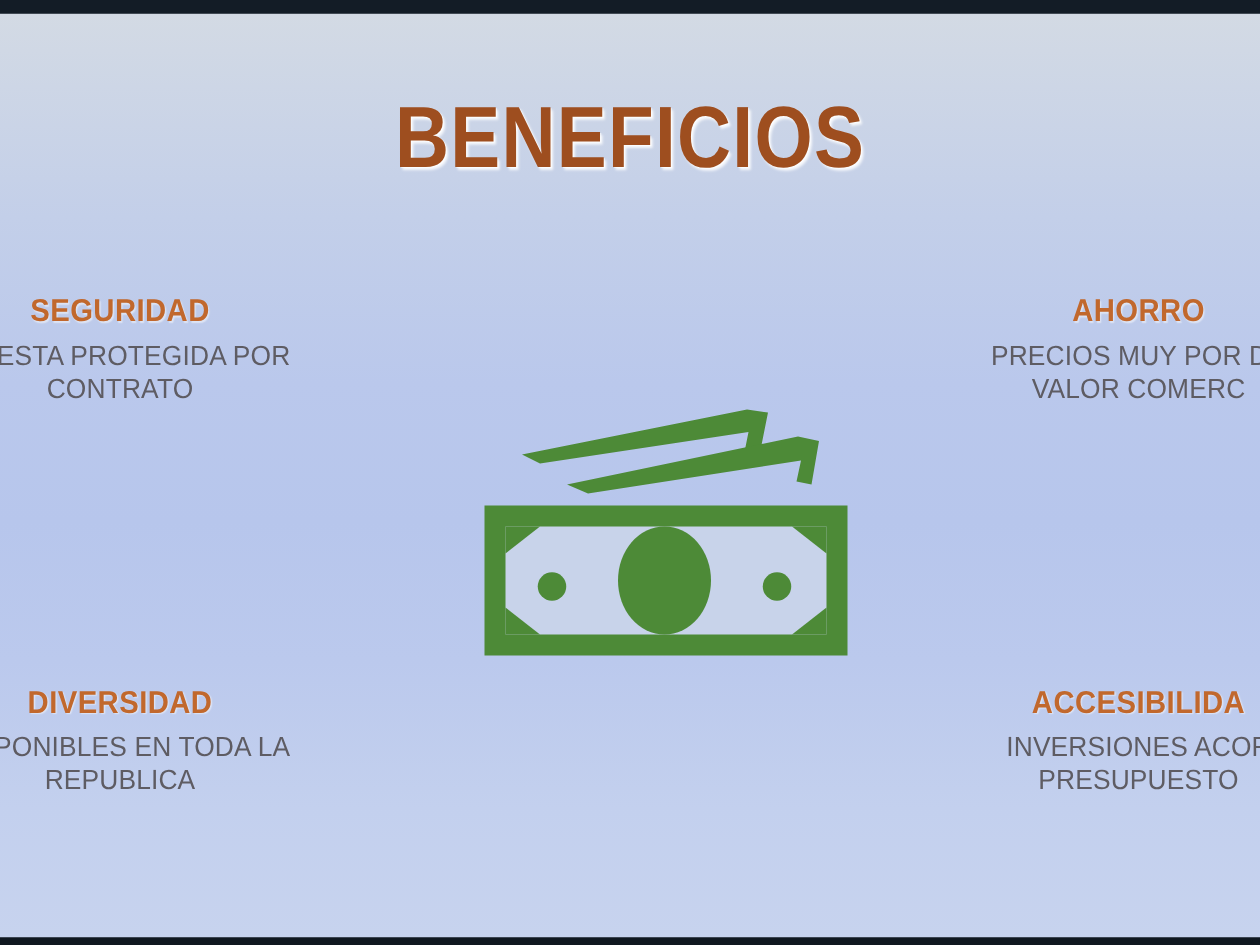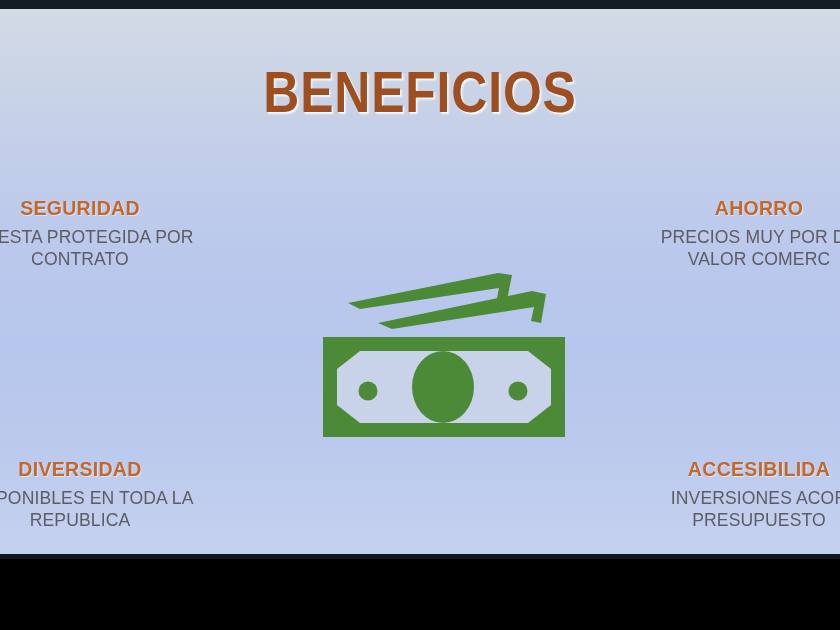--- a/index.html
+++ b/index.html
@@ -8,21 +8,21 @@
     padding: 0;
     background: #000;
   }
   body {
     font-family: "Liberation Sans", sans-serif;
   }
 
   #slide {
     position: relative;
     width: 840px;
-    height: 559px;
+    height: 630px;
     overflow: hidden;
     background: #0f1620;
   }
 
   
   .bar-top {
     position: absolute;
     left: 0; top: 0;
     width: 840px; height: 9px;
     background: #131c26;

